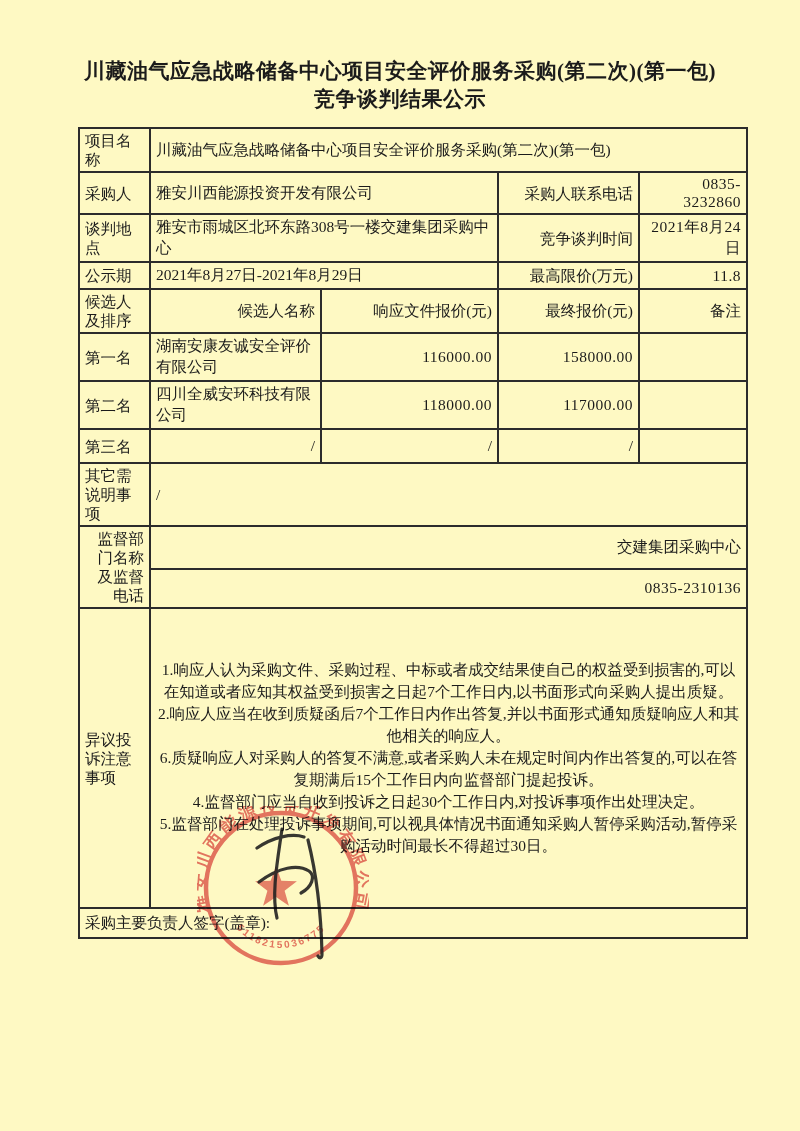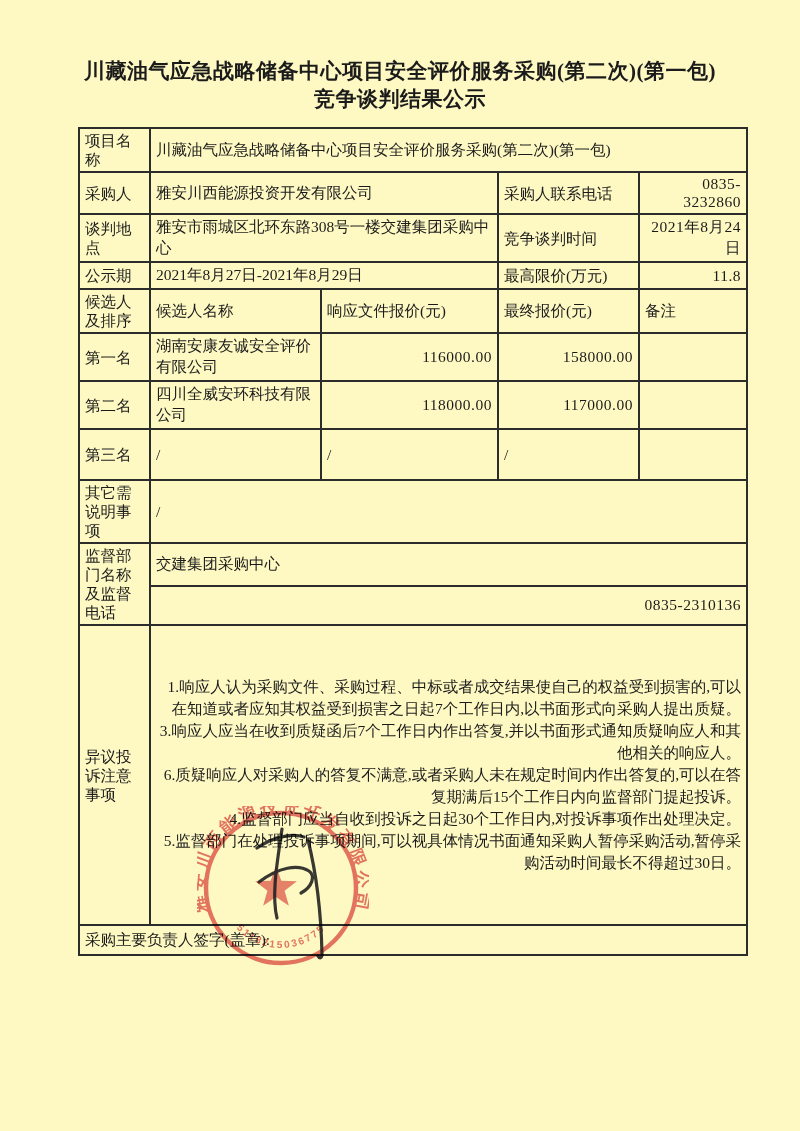--- a/index.html
+++ b/index.html
@@ -24,23 +24,23 @@
     border-collapse:collapse;
   }
   table.main td{
     border:2px solid #2c2c2c;
     font-size:15.5px;
     padding:2px 5px;
     vertical-align:middle;
     overflow:hidden;
   }
   td.lbl{font-size:15px;padding:2px 3px 2px 4px;line-height:19px;}
-  td.ctr{text-align:left;}
+  td.ctr{text-align:right;}
   td.num{text-align:right;letter-spacing:0.5px;}
-  .objection-items{line-height:22px;text-align:right;}
+  .objection-items{line-height:22px;text-align:center;}
   .sig-row td{font-size:16px;padding-left:6px;}
   .seal-wrap{
     position:absolute;left:197px;top:806px;
     width:172px;height:176px;
     mix-blend-mode:multiply;
     pointer-events:none;
   }
 </style>
 </head>
 <body>
@@ -105,21 +105,21 @@
     </tr>
 
     <tr style="height:43px">
       <td class="lbl">第二名</td>
       <td>四川全威安环科技有限公司</td>
       <td class="num">118000.00</td>
       <td class="num">117000.00</td>
       <td class="ctr"></td>
     </tr>
 
-    <tr style="height:51px">
+    <tr style="height:34px">
       <td class="lbl">第三名</td>
       <td class="ctr">/</td>
       <td class="ctr">/</td>
       <td class="ctr">/</td>
       <td class="ctr"></td>
     </tr>
 
     <tr style="height:43px">
       <td class="lbl">其它需说明事项</td>
       <td colspan="4">/</td>
@@ -131,21 +131,21 @@
     </tr>
     <tr style="height:37px">
       <td colspan="4" class="num">0835-2310136</td>
     </tr>
 
     <tr style="height:300px">
       <td class="lbl">异议投诉注意事项</td>
       <td colspan="4">
         <div class="objection-items">
           <div>1.响应人认为采购文件、采购过程、中标或者成交结果使自己的权益受到损害的,可以在知道或者应知其权益受到损害之日起7个工作日内,以书面形式向采购人提出质疑。</div>
-          <div>3.响应人应当在收到质疑函后7个工作日内作出答复,并以书面形式通知质疑响应人和其他相关的响应人。</div>
+          <div>2.响应人应当在收到质疑函后7个工作日内作出答复,并以书面形式通知质疑响应人和其他相关的响应人。</div>
           <div>6.质疑响应人对采购人的答复不满意,或者采购人未在规定时间内作出答复的,可以在答复期满后15个工作日内向监督部门提起投诉。</div>
           <div>4.监督部门应当自收到投诉之日起30个工作日内,对投诉事项作出处理决定。</div>
           <div>5.监督部门在处理投诉事项期间,可以视具体情况书面通知采购人暂停采购活动,暂停采购活动时间最长不得超过30日。</div>
         </div>
       </td>
     </tr>
 
     <tr style="height:30px" class="sig-row">
       <td colspan="5">采购主要负责人签字(盖章):</td>
     </tr>

